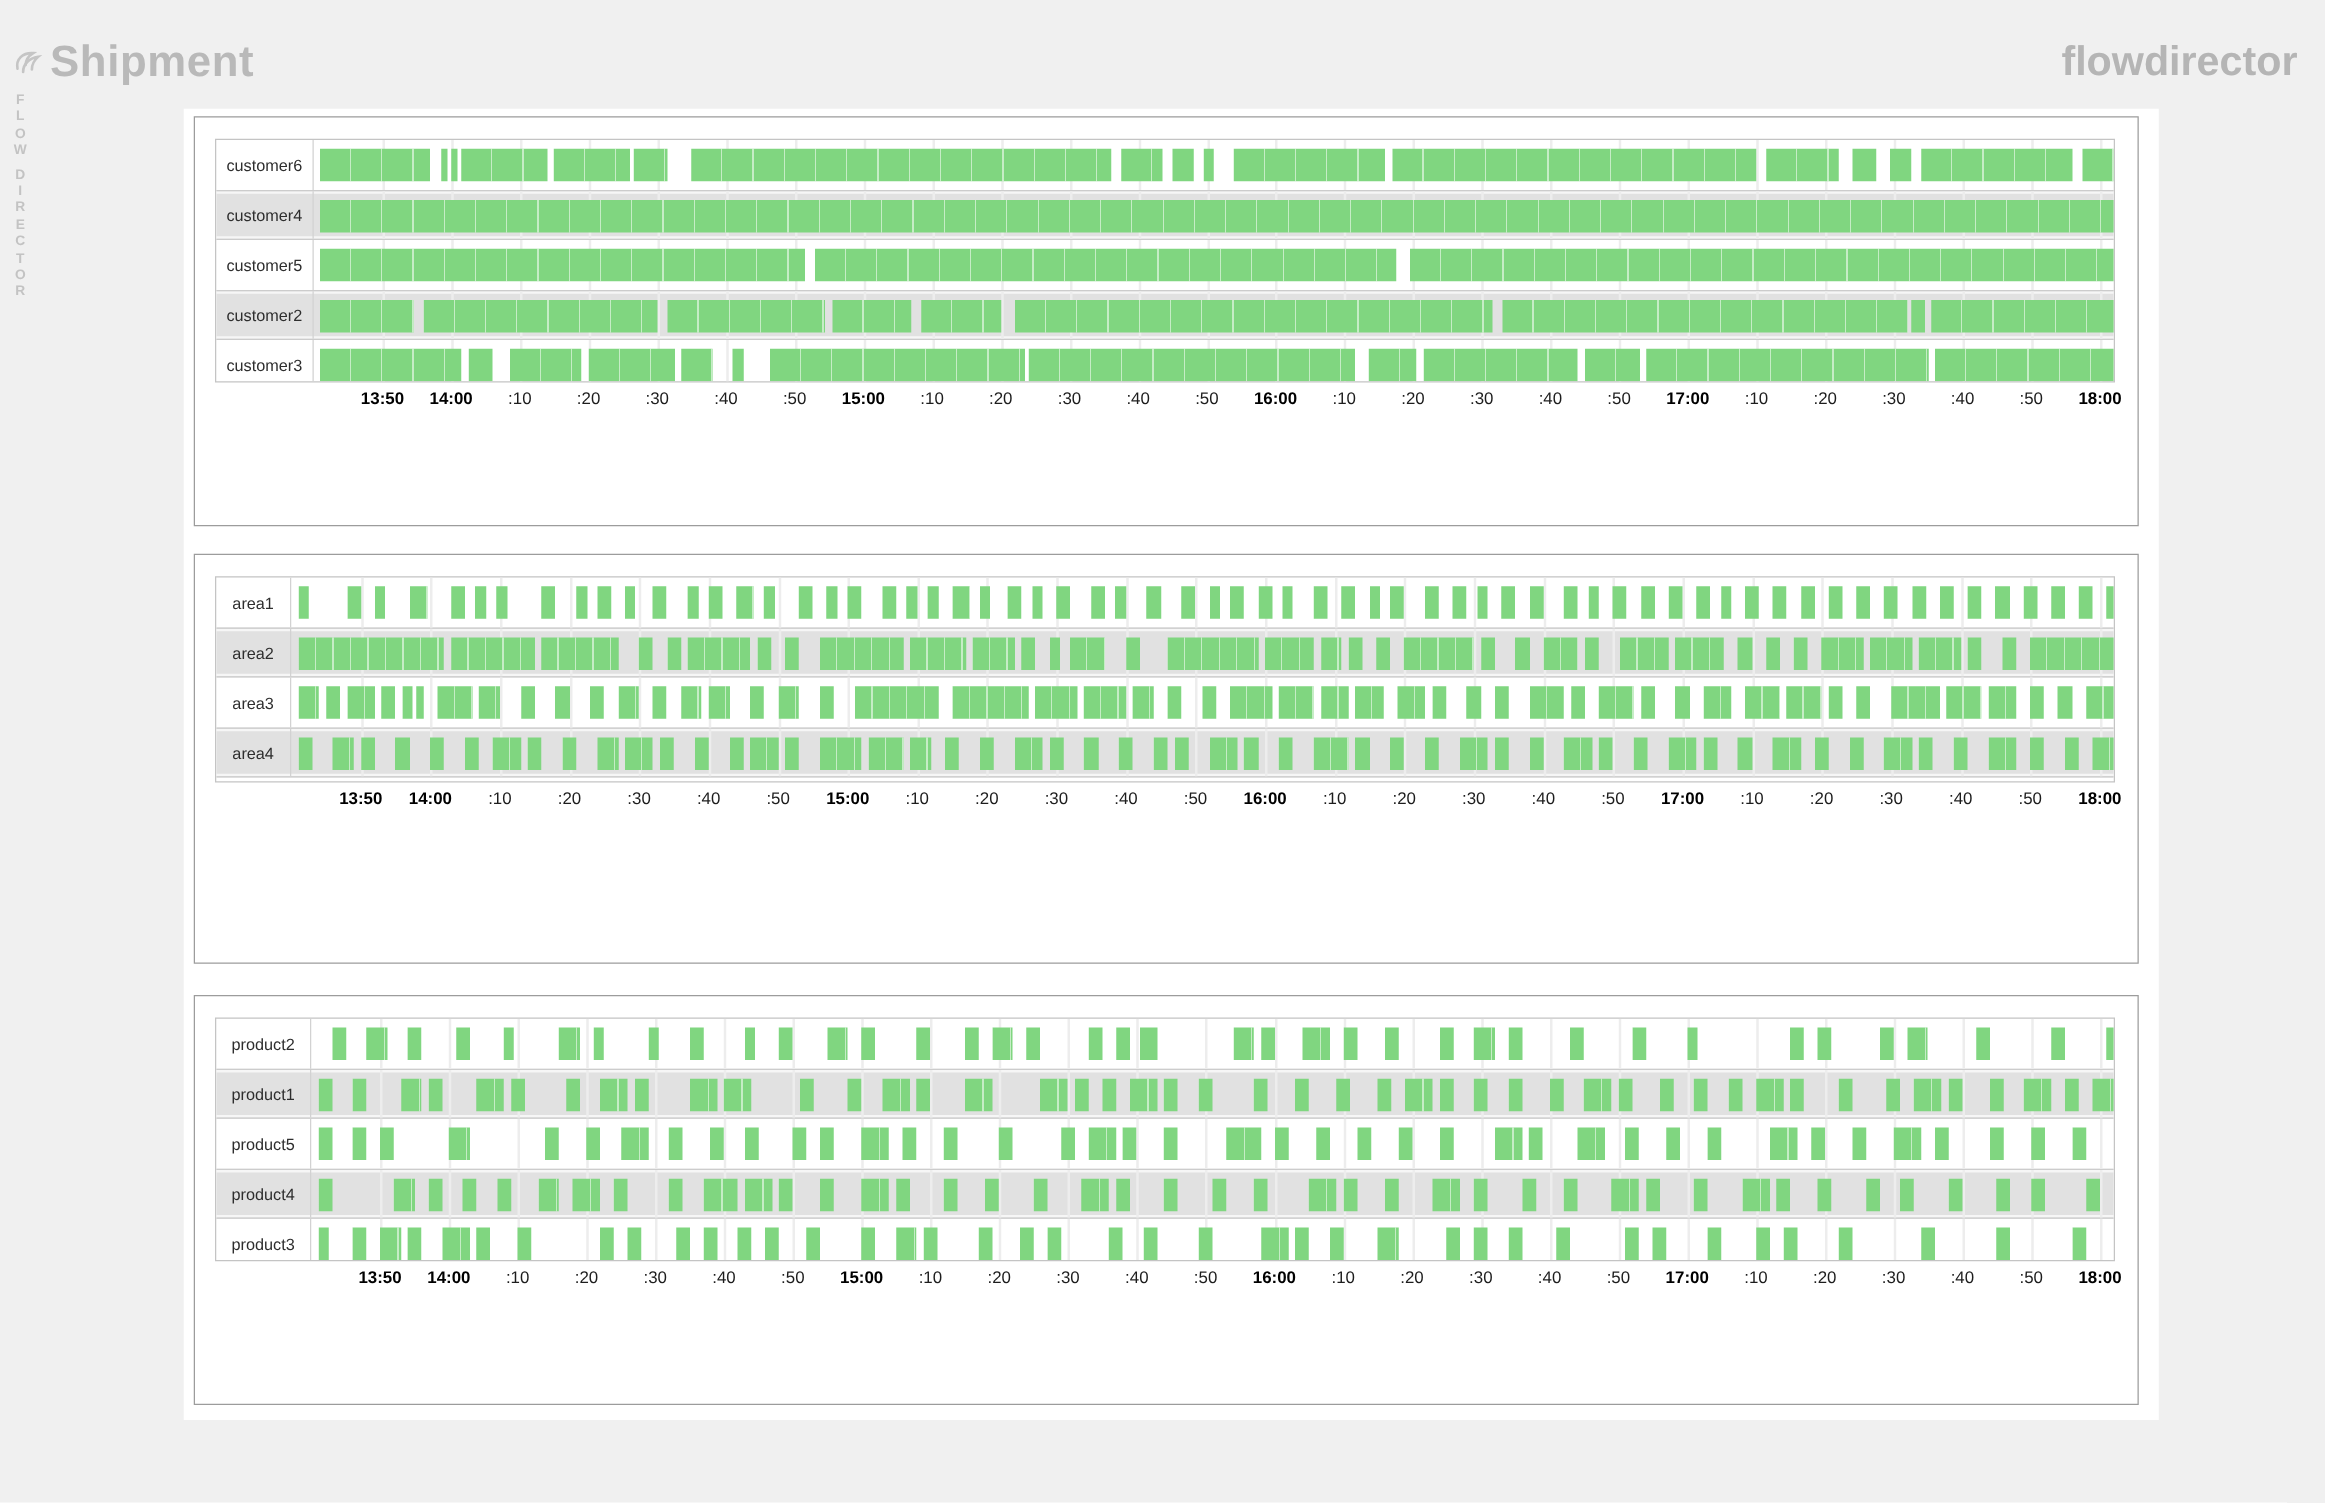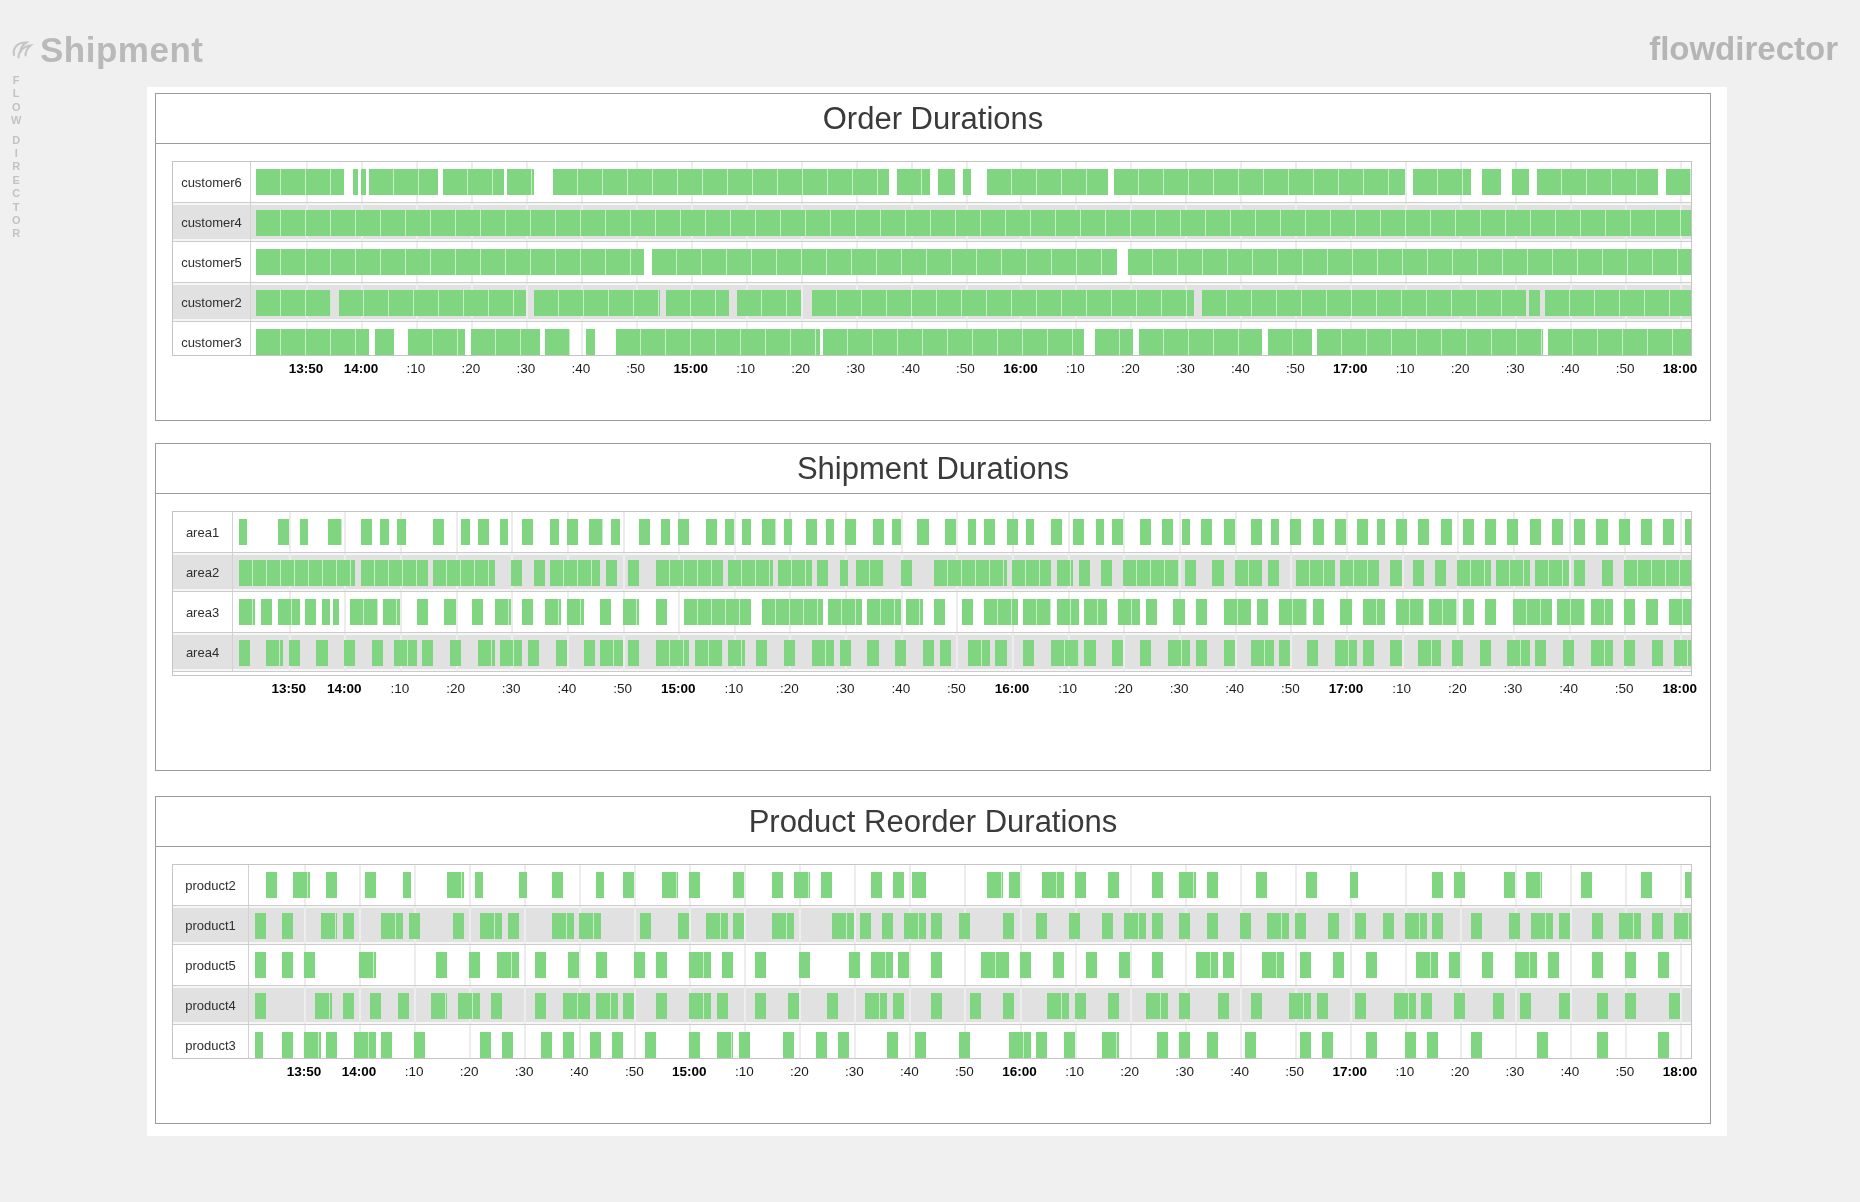--- a/index.html
+++ b/index.html
@@ -82,21 +82,20 @@
     <span>E</span>
     <span>C</span>
     <span>T</span>
     <span>O</span>
     <span>R</span>
   </div>
 
 <div class="wrap">
 
   <section class="panel" style="top:6px; --labelw:78px; --seg:24px;">
-    <div class="panel-title">Order Durations</div>
     <div class="rowarea" style="height:193px;">
         <div class="row">
           <div class="rlabel">customer6</div>
           <div class="tl">
             <div class="grid" style="left: 3.81679%;"></div>
             <div class="grid" style="left: 7.63359%;"></div>
             <div class="grid" style="left: 11.4504%;"></div>
             <div class="grid" style="left: 15.2672%;"></div>
             <div class="grid" style="left: 19.084%;"></div>
             <div class="grid" style="left: 22.9008%;"></div>
@@ -314,21 +313,20 @@
         <span class="tick" style="left: 80.1527%;">:10</span>
         <span class="tick" style="left: 83.9695%;">:20</span>
         <span class="tick" style="left: 87.7863%;">:30</span>
         <span class="tick" style="left: 91.6031%;">:40</span>
         <span class="tick" style="left: 95.4198%;">:50</span>
         <span class="tick bold" style="left: 99.2366%;">18:00</span>
       </div>
   </section>
 
   <section class="panel" style="top:356px; --labelw:60px; --seg:13px;">
-    <div class="panel-title">Shipment Durations</div>
     <div class="rowarea" style="height:163px;">
         <div class="row">
           <div class="rlabel">area1</div>
           <div class="tl">
             <div class="grid" style="left: 3.81679%;"></div>
             <div class="grid" style="left: 7.63359%;"></div>
             <div class="grid" style="left: 11.4504%;"></div>
             <div class="grid" style="left: 15.2672%;"></div>
             <div class="grid" style="left: 19.084%;"></div>
             <div class="grid" style="left: 22.9008%;"></div>
@@ -675,21 +673,20 @@
         <span class="tick" style="left: 80.1527%;">:10</span>
         <span class="tick" style="left: 83.9695%;">:20</span>
         <span class="tick" style="left: 87.7863%;">:30</span>
         <span class="tick" style="left: 91.6031%;">:40</span>
         <span class="tick" style="left: 95.4198%;">:50</span>
         <span class="tick bold" style="left: 99.2366%;">18:00</span>
       </div>
   </section>
 
   <section class="panel" style="top:709px; --labelw:76px; --seg:14px;">
-    <div class="panel-title">Product Reorder Durations</div>
     <div class="rowarea" style="height:193px;">
         <div class="row">
           <div class="rlabel">product2</div>
           <div class="tl">
             <div class="grid" style="left: 3.81679%;"></div>
             <div class="grid" style="left: 7.63359%;"></div>
             <div class="grid" style="left: 11.4504%;"></div>
             <div class="grid" style="left: 15.2672%;"></div>
             <div class="grid" style="left: 19.084%;"></div>
             <div class="grid" style="left: 22.9008%;"></div>

